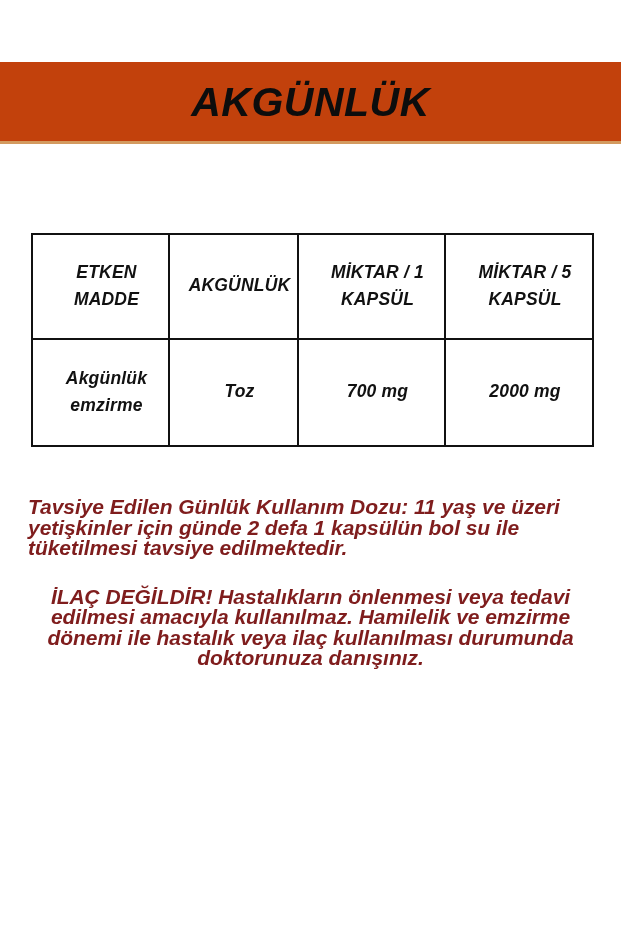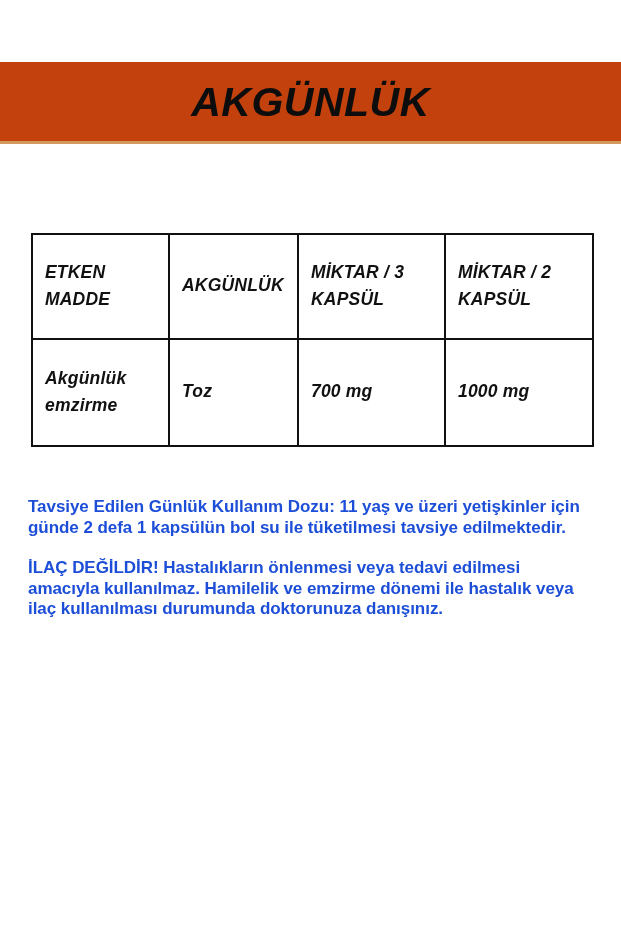--- a/index.html
+++ b/index.html
@@ -51,20 +51,21 @@
   }
 
   
   .spec-table {
     position: absolute;
     left: 31px;
     top: 233px;
     width: 561px;
     border-collapse: collapse;
     table-layout: fixed;
+    text-align: center;
   }
   .spec-table td {
     border: 2.5px solid #111111;
     vertical-align: middle;
     padding: 8px 0 10px 12px;
     font-size: 17.5px;
     font-weight: bold;
     font-style: italic;
     line-height: 27px;
     letter-spacing: 0.2px;
@@ -77,57 +78,59 @@
   .col-4 { width: 148px; }
 
   
   .notes {
     position: absolute;
     left: 28px;
     top: 497px;
     width: 565px;
   }
   .note-para {
-    font-size: 17px;
+    font-size: 21px;
     font-weight: bold;
     line-height: 20.5px;
     letter-spacing: -0.05px;
-    color: #1d4ed8;
+    color: #7f1d1d;
     margin: 0;
+    font-style: italic;
   }
   .note-para.second {
-    margin-top: 20px;
+    margin-top: 28px;
+    text-align: center;
   }
 </style>
 </head>
 <body>
 
 <div class="banner">
   <div class="banner-title">AKGÜNLÜK</div>
 </div>
 
 <table class="spec-table">
   <colgroup>
     <col class="col-1">
     <col class="col-2">
     <col class="col-3">
     <col class="col-4">
   </colgroup>
   <tbody>
     <tr class="head-row">
       <td>ETKEN MADDE</td>
       <td>AKGÜNLÜK</td>
-      <td>MİKTAR / 3 KAPSÜL</td>
-      <td>MİKTAR / 2 KAPSÜL</td>
+      <td>MİKTAR / 1 KAPSÜL</td>
+      <td>MİKTAR / 5 KAPSÜL</td>
     </tr>
     <tr class="body-row">
       <td>Akgünlük emzirme</td>
       <td>Toz</td>
       <td>700 mg</td>
-      <td>1000 mg</td>
+      <td>2000 mg</td>
     </tr>
   </tbody>
 </table>
 
 <div class="notes">
   <p class="note-para first">Tavsiye Edilen Günlük Kullanım Dozu: 11 yaş ve üzeri yetişkinler için günde 2 defa 1 kapsülün bol su ile tüketilmesi tavsiye edilmektedir.</p>
   <p class="note-para second"> İLAÇ DEĞİLDİR! Hastalıkların önlenmesi veya tedavi edilmesi amacıyla kullanılmaz. Hamilelik ve emzirme dönemi ile hastalık veya ilaç kullanılması durumunda doktorunuza danışınız.</p>
 </div>
 
 </body></html>

